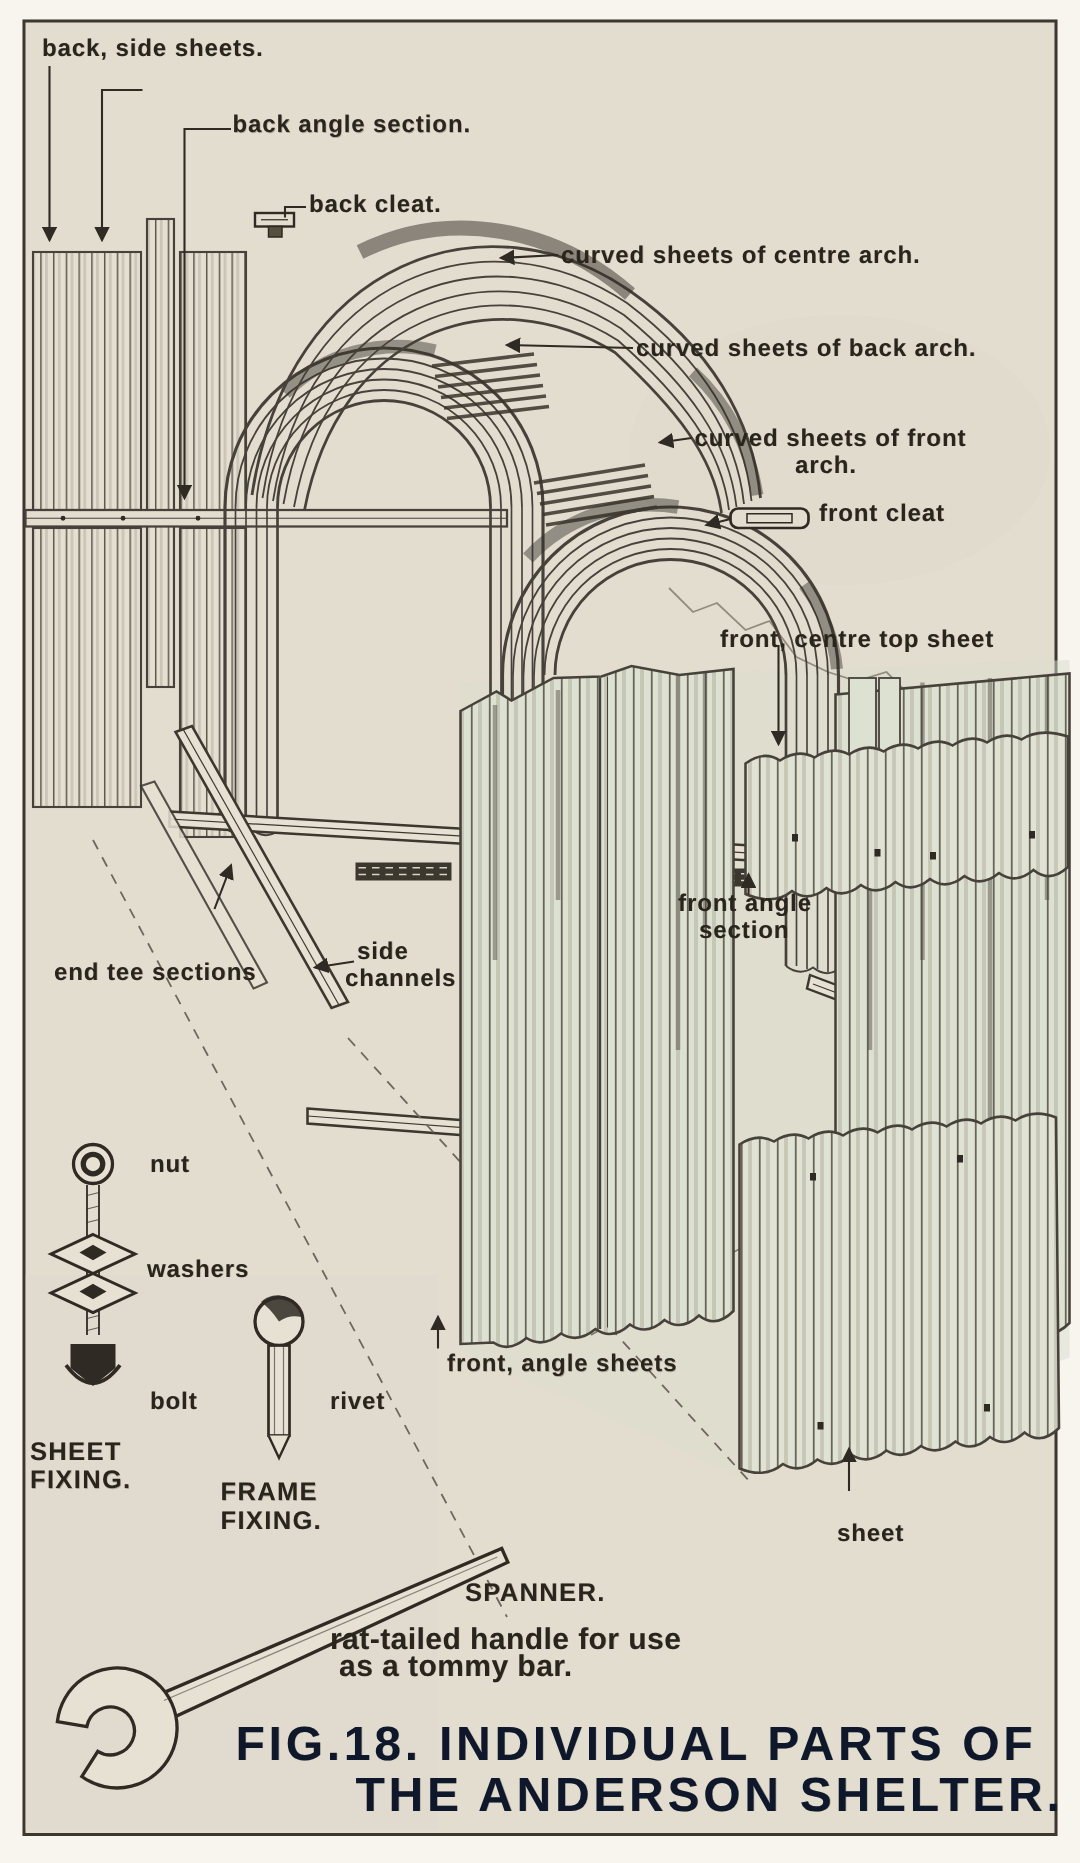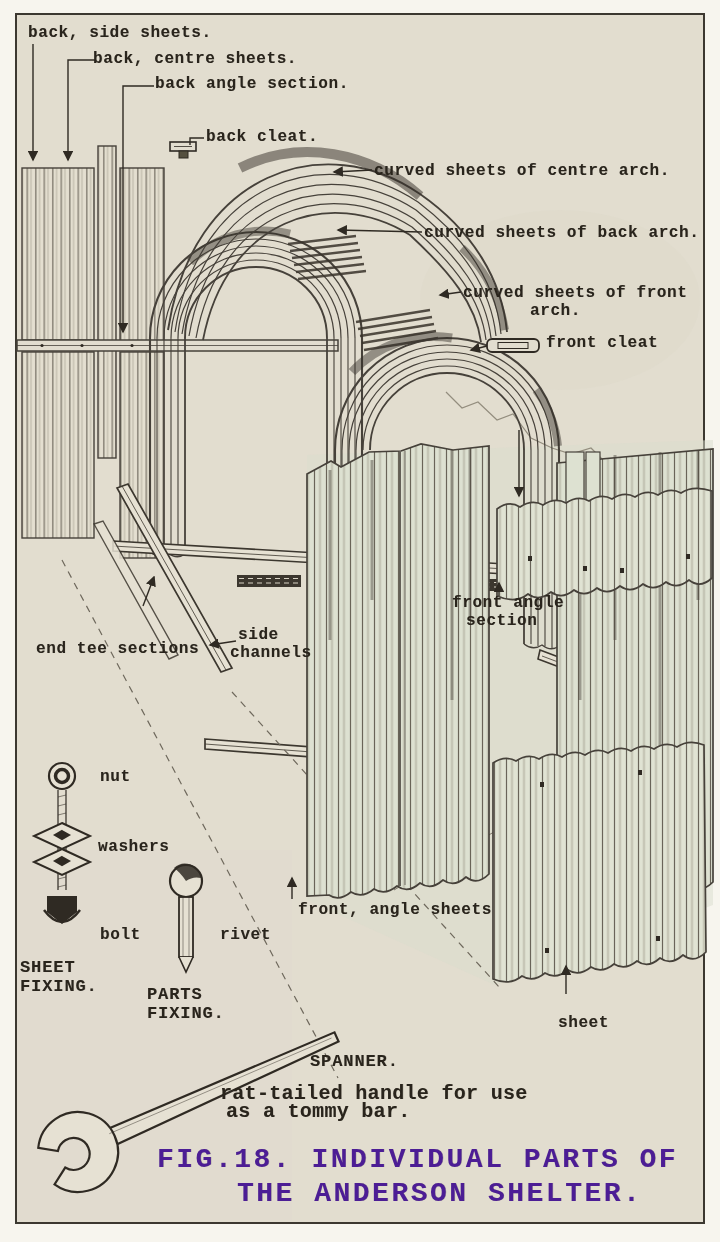--- a/index.html
+++ b/index.html
@@ -1,26 +1,26 @@
 <!DOCTYPE html>
 <html><head>
 <meta charset="utf-8">
 <style>
   html,body{margin:0;padding:0;background:#f7f5ee;}
   .page{position:relative;width:720px;height:1242px;background:#f7f5ee;
-        font-family:Liberation Mono, monospace;overflow:hidden;}
+        font-family:Liberation Sans, sans-serif;overflow:hidden;}
   .paper{position:absolute;left:15px;top:13px;width:690px;height:1211px;
          background:#e2ddcf;border:2.5px solid #3c3830;box-sizing:border-box;}
   svg.art{position:absolute;left:0;top:0;}
   .lbl{position:absolute;color:#29241c;font-weight:bold;font-size:16px;
        letter-spacing:.6px;white-space:nowrap;
        text-shadow:.4px .4px 0 rgba(40,35,28,.28);}
   .lbl.big{font-size:17px;letter-spacing:.9px;}
   .lbl.sm{font-size:20px;letter-spacing:.3px;}
-  .lbl.cap{font-size:28px;letter-spacing:2.5px;color:#4c1d95;}
+  .lbl.cap{font-size:32px;letter-spacing:2.5px;color:#0f172a;}
 </style>
 </head>
 <body>
 
 <div class="page">
   <div class="paper"></div>
 
   <svg class="art" width="720" height="1242" viewBox="0 0 720 1242">
     <defs>
       <marker id="arr" viewBox="0 0 10 10" refX="8.5" refY="5" markerWidth="7.5" markerHeight="7.5" orient="auto-start-reverse">
@@ -277,43 +277,43 @@
     </g>
 
     <g transform="translate(78,1152) rotate(-24)">
       <polygon points="30,-9 283,-5 283,5 30,9" fill="#e6e1d3" stroke="#2f2a23" stroke-width="2.2"></polygon>
       <path d="M-34.6,-20 A40,40 0 1 1 -34.6,20 L-18,9 A16,16 0 1 0 -18,-9 Z" fill="#e6e1d3" stroke="#2f2a23" stroke-width="2.2"></path>
       <line x1="36" y1="-4" x2="278" y2="-1" stroke="#2f2a23" stroke-width="0.8" opacity="0.5"></line>
     </g>
   </svg>
 
   <div class="lbl" style="left:28px;top:24px">back, side sheets.</div>
-  <div class="lbl" style="left:93px;top:50px">back, centre sheets.</div>
   <div class="lbl" style="left:155px;top:75px">back angle section.</div>
   <div class="lbl" style="left:206px;top:128px">back cleat.</div>
   <div class="lbl" style="left:374px;top:162px">curved sheets of centre arch.</div>
   <div class="lbl" style="left:424px;top:224px">curved sheets of back arch.</div>
   <div class="lbl" style="left:463px;top:284px">curved sheets of front</div>
   <div class="lbl" style="left:530px;top:302px">arch.</div>
   <div class="lbl" style="left:546px;top:334px">front cleat</div>
+  <div class="lbl" style="left:480px;top:418px">front, centre top sheet</div>
   <div class="lbl" style="left:452px;top:594px">front angle</div>
   <div class="lbl" style="left:466px;top:612px">section</div>
   <div class="lbl" style="left:36px;top:640px">end tee sections</div>
   <div class="lbl" style="left:238px;top:626px">side</div>
   <div class="lbl" style="left:230px;top:644px">channels</div>
   <div class="lbl" style="left:298px;top:901px">front, angle sheets</div>
   <div class="lbl" style="left:558px;top:1014px">sheet</div>
 
   <div class="lbl" style="left:100px;top:768px">nut</div>
   <div class="lbl" style="left:98px;top:838px">washers</div>
   <div class="lbl" style="left:100px;top:926px">bolt</div>
   <div class="lbl big" style="left:20px;top:958px">SHEET</div>
   <div class="lbl big" style="left:20px;top:977px">FIXING.</div>
   <div class="lbl" style="left:220px;top:926px">rivet</div>
-  <div class="lbl big" style="left:147px;top:985px">PARTS</div>
+  <div class="lbl big" style="left:147px;top:985px">FRAME</div>
   <div class="lbl big" style="left:147px;top:1004px">FIXING.</div>
 
   <div class="lbl big" style="left:310px;top:1052px">SPANNER.</div>
   <div class="lbl sm" style="left:220px;top:1082px">rat-tailed handle for use</div>
   <div class="lbl sm" style="left:226px;top:1100px">as a tommy bar.</div>
 
   <div class="lbl cap" style="left:157px;top:1144px">FIG.18. INDIVIDUAL PARTS OF</div>
   <div class="lbl cap" style="left:237px;top:1178px">THE ANDERSON SHELTER.</div>
 </div>
 

